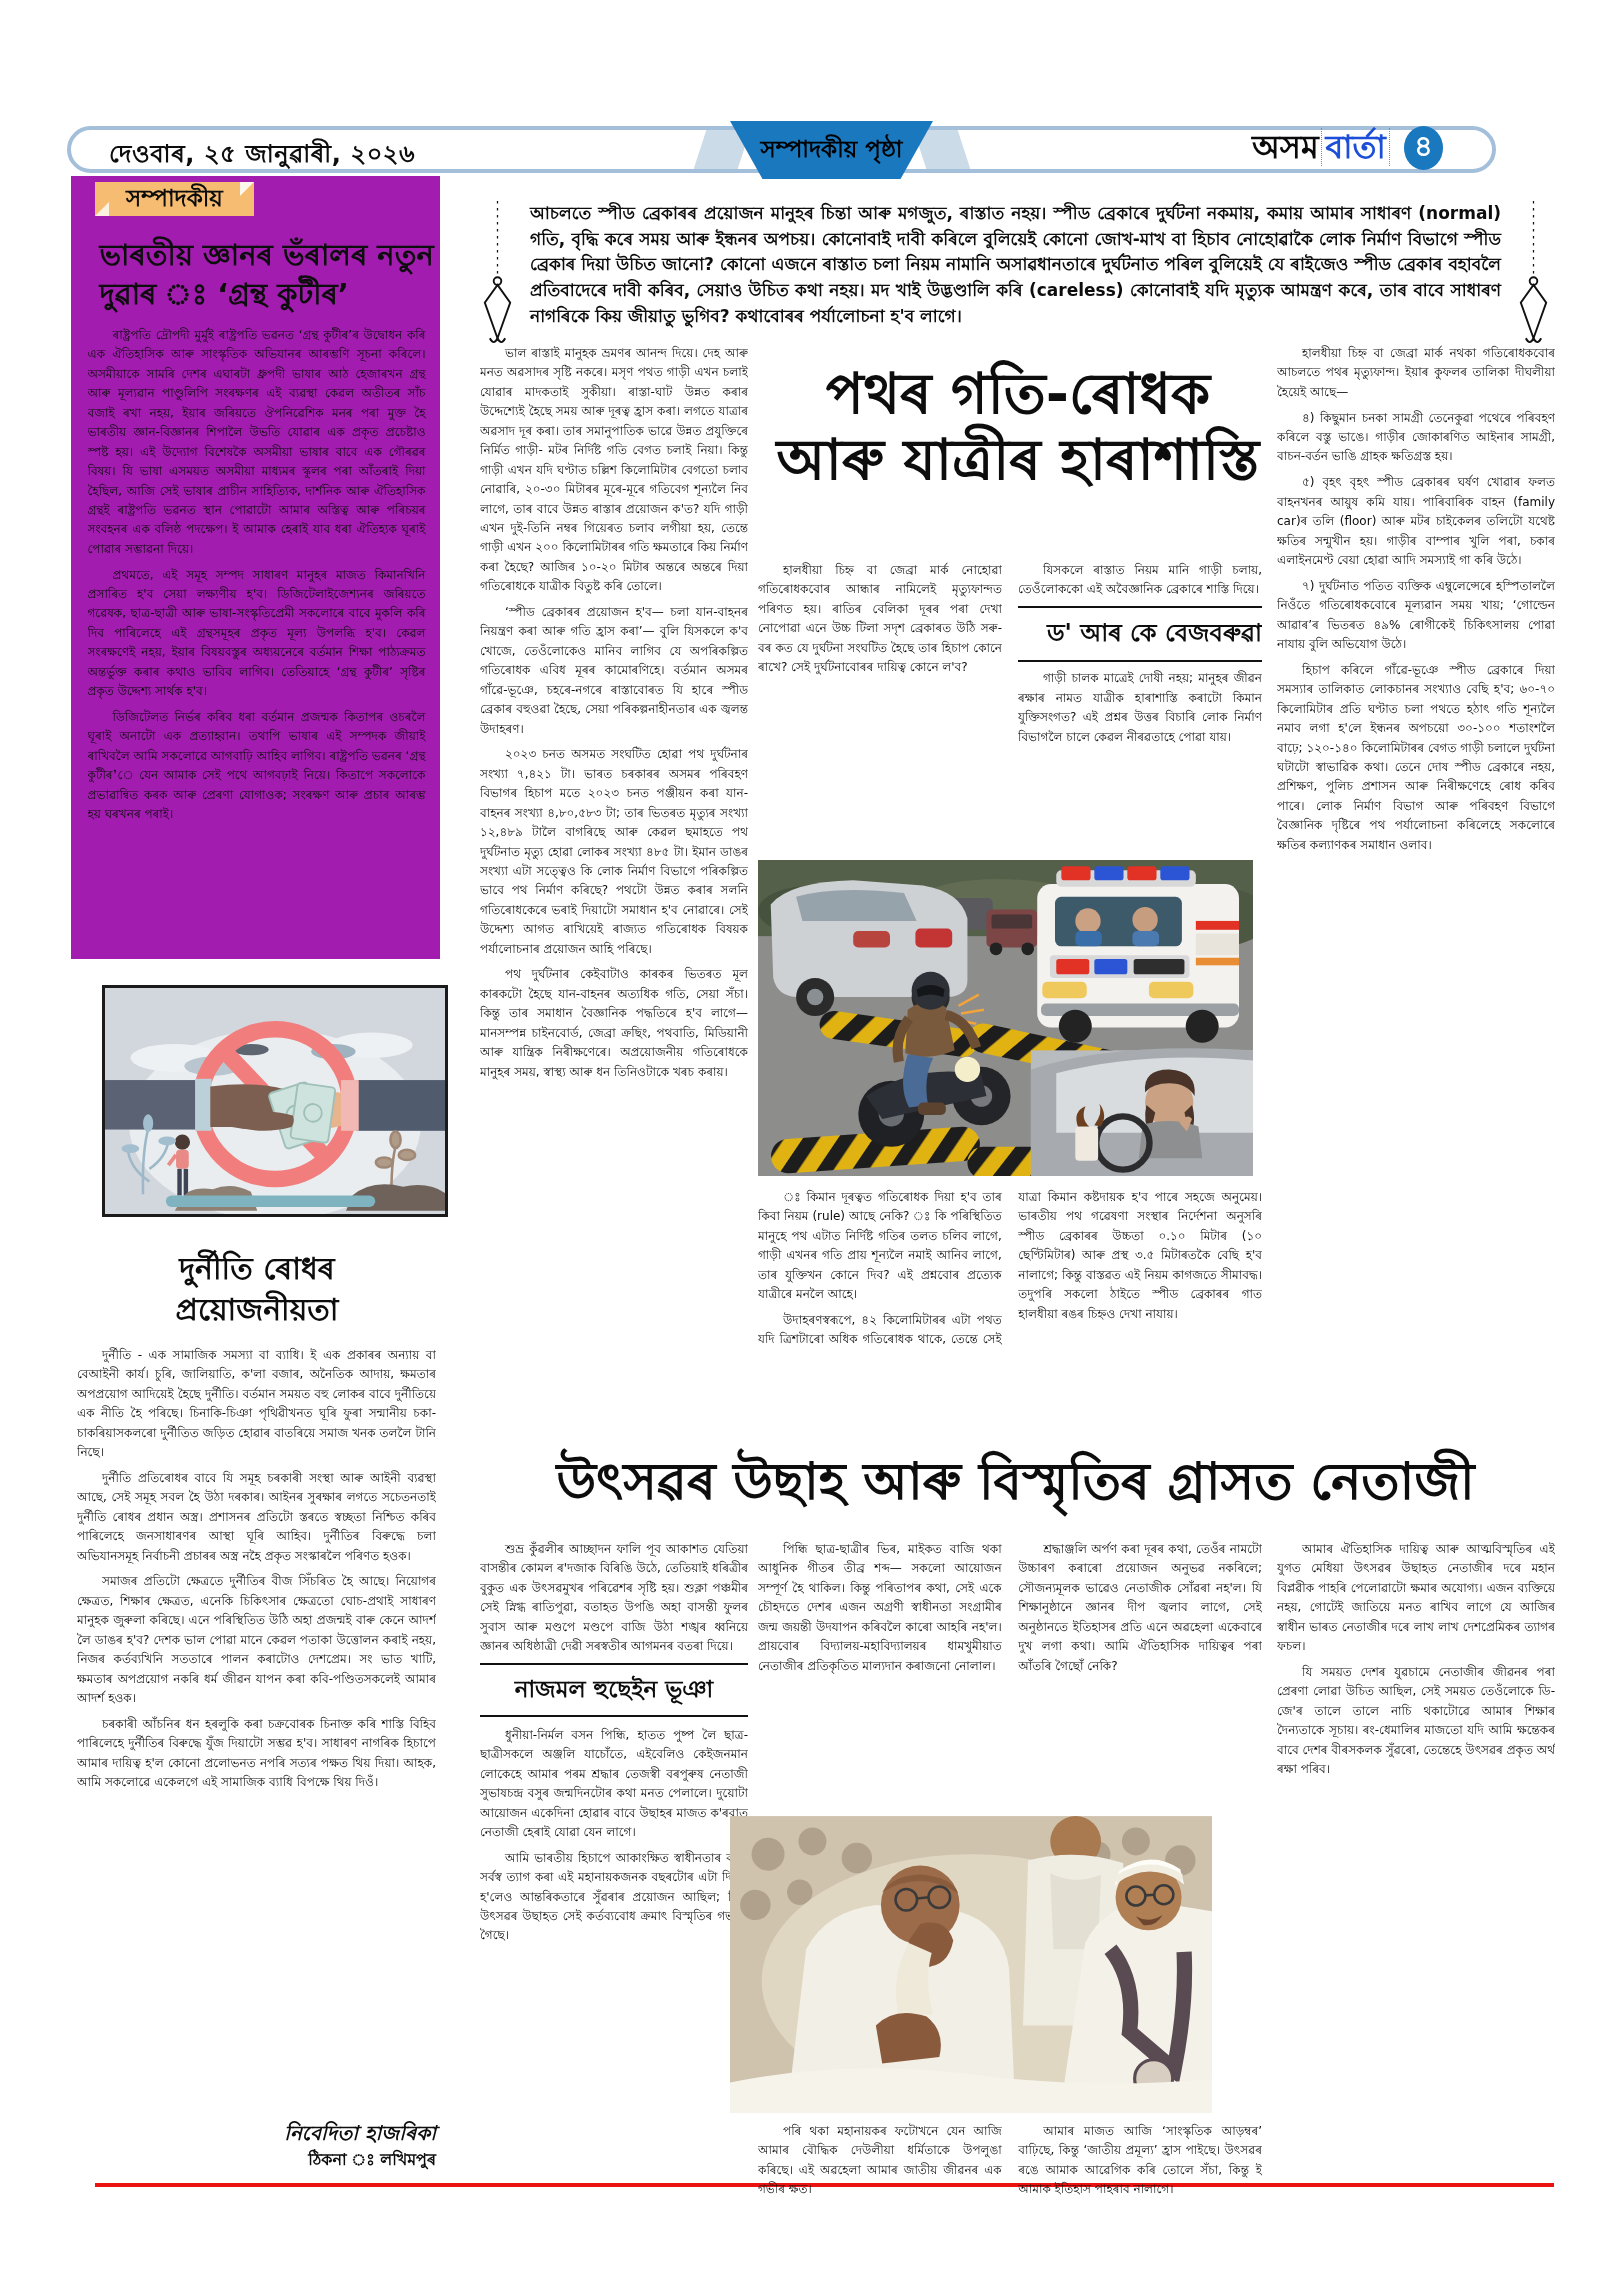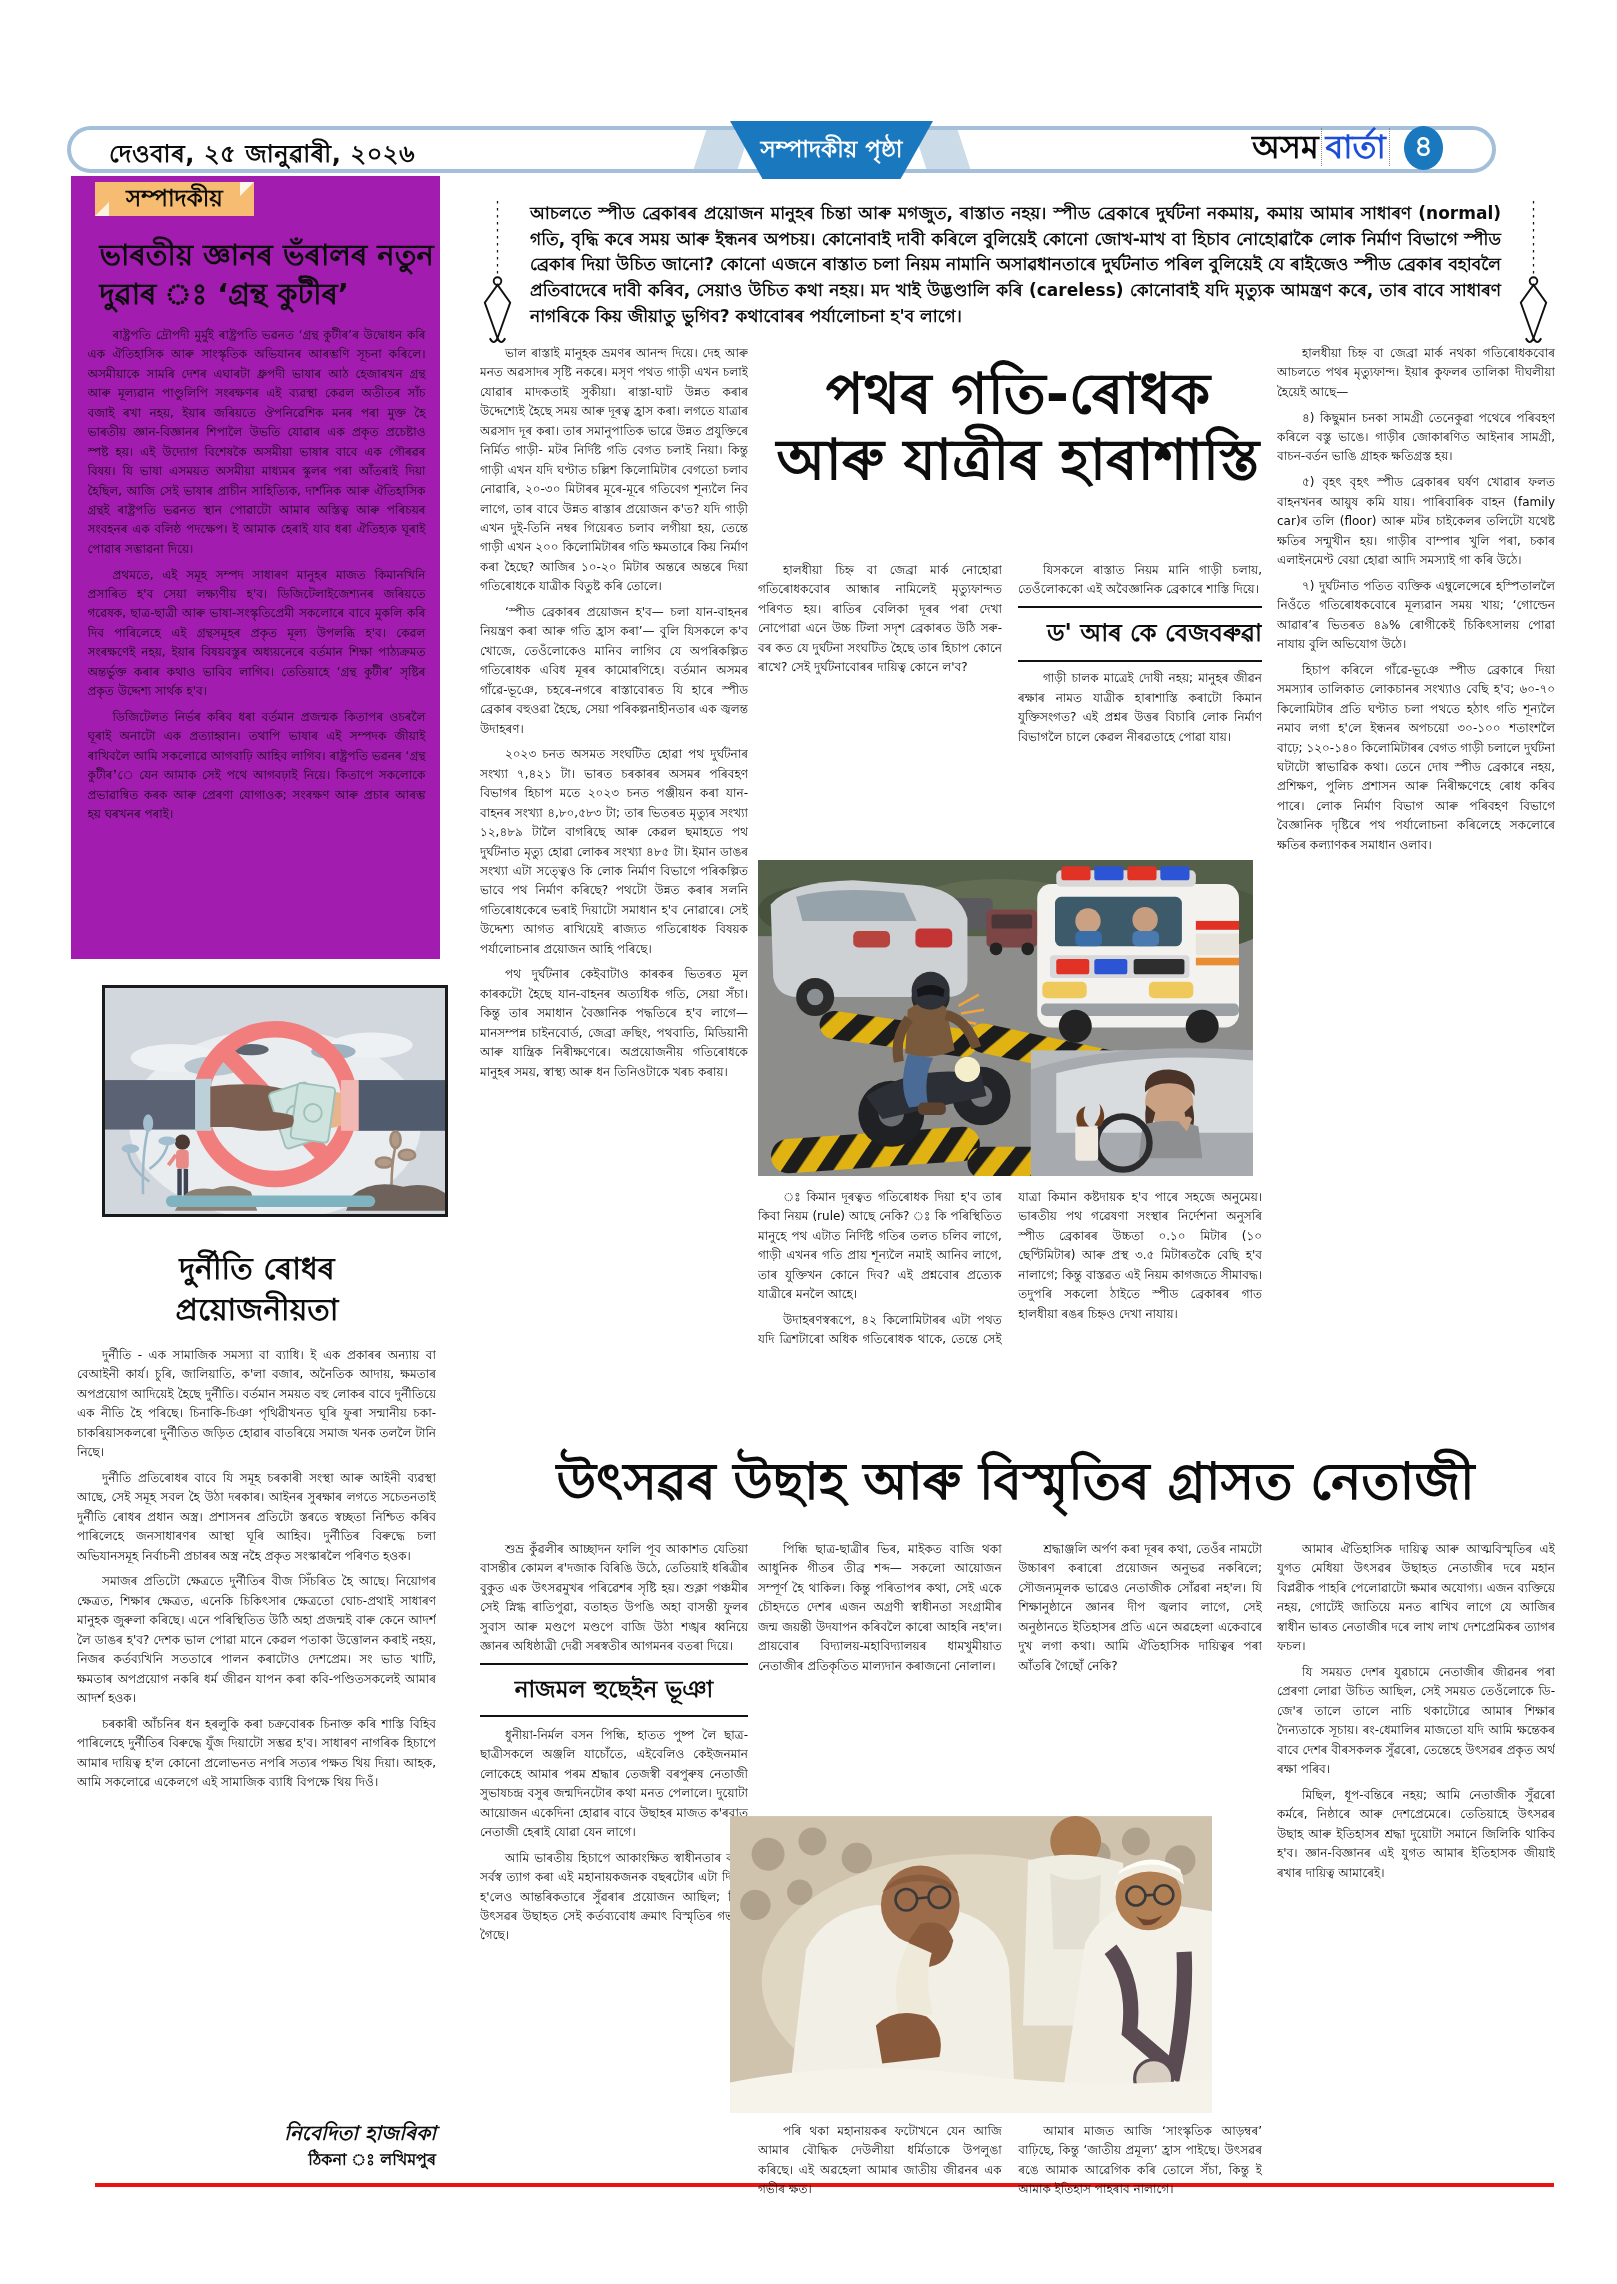--- a/index.html
+++ b/index.html
@@ -10,21 +10,21 @@
   .band{position:absolute;left:67px;top:126px;width:1421px;height:39px;
         border:4.4px solid #a3bfd9;border-radius:28px;background:#fff;}
   .band .date{position:absolute;left:38px;top:5px;font-size:24px;font-weight:bold;letter-spacing:0.6px;}
   .ribbon-wrap{position:absolute;left:634px;top:-9px;width:254px;height:58px;}
   .ribbon-side{position:absolute;top:9px;width:44px;height:39px;background:#ccdbe8;}
   .ribbon-side.l{left:-5px;transform:skewX(-18deg);}
   .ribbon-side.r{right:-5px;transform:skewX(18deg);}
   .ribbon{position:absolute;left:25px;top:0;width:203px;height:58px;background:#1a78bf;
           clip-path:polygon(0 0,100% 0,84% 100%,16% 100%);
           display:flex;align-items:center;justify-content:center;}
-  .ribbon span{color:#ffffff;font-size:23px;font-weight:bold;}
+  .ribbon span{color:#000000;font-size:23px;font-weight:bold;}
   .masthead{position:absolute;right:102px;top:1.3px;font-size:32px;font-weight:bold;line-height:1;}
   .m-black{color:#0a0a0a;}
   .m-red{color:#1d4ed8;border-left:1.9px dotted #888;border-right:1.9px dotted #888;padding:0 3.2px;margin-left:2.5px;}
   .pagenum{position:absolute;right:49px;top:-4.4px;width:39px;height:44px;border-radius:50%;
            background:#1a78bf;color:#fff;font-size:29px;font-weight:bold;
            display:flex;align-items:center;justify-content:center;}
 
   
   .ed-panel{position:absolute;left:71px;top:176px;width:369px;height:783px;background:#a21caf;
             padding:0;overflow:hidden;}
@@ -416,17 +416,16 @@
   </figure>
 
   <div class="nt-caption body-text">
     <p>পৰি থকা মহানায়কৰ ফটোখনে যেন আজি আমাৰ বৌদ্ধিক দেউলীয়া ধৰ্মিতাকে উপলুঙা কৰিছে। এই অৱহেলা আমাৰ জাতীয় জীৱনৰ এক গভীৰ ক্ষত।</p>
     <p>আমাৰ মাজত আজি ‘সাংস্কৃতিক আড়ম্বৰ’ বাঢ়িছে, কিন্তু ‘জাতীয় প্ৰমূল্য’ হ্ৰাস পাইছে। উৎসৱৰ ৰঙে আমাক আৱেগিক কৰি তোলে সঁচা, কিন্তু ই আমাক ইতিহাস পাহৰাব নালাগে।</p>
   </div>
 
   <div class="nt-col4 body-text">
     <p>আমাৰ ঐতিহাসিক দায়িত্ব আৰু আত্মবিস্মৃতিৰ এই যুগত মেধিয়া উৎসৱৰ উছাহত নেতাজীৰ দৰে মহান বিপ্লৱীক পাহৰি পেলোৱাটো ক্ষমাৰ অযোগ্য। এজন ব্যক্তিয়ে নহয়, গোটেই জাতিয়ে মনত ৰাখিব লাগে যে আজিৰ স্বাধীন ভাৰত নেতাজীৰ দৰে লাখ লাখ দেশপ্ৰেমিকৰ ত্যাগৰ ফচল।</p>
     <p>যি সময়ত দেশৰ যুৱচামে নেতাজীৰ জীৱনৰ পৰা প্ৰেৰণা লোৱা উচিত আছিল, সেই সময়ত তেওঁলোকে ডি-জে'ৰ তালে তালে নাচি থকাটোৱে আমাৰ শিক্ষাৰ দৈন্যতাকে সূচায়। ৰং-ধেমালিৰ মাজতো যদি আমি ক্ষন্তেকৰ বাবে দেশৰ বীৰসকলক সুঁৱৰো, তেন্তেহে উৎসৱৰ প্ৰকৃত অৰ্থ ৰক্ষা পৰিব।</p>
-    <p>মিছিল, ধূপ-বন্তিৰে নহয়; আমি নেতাজীক সুঁৱৰো কৰ্মৰে, নিষ্ঠাৰে আৰু দেশপ্ৰেমেৰে। তেতিয়াহে উৎসৱৰ উছাহ আৰু ইতিহাসৰ শ্ৰদ্ধা দুয়োটা সমানে জিলিকি থাকিব হ'ব। জ্ঞান-বিজ্ঞানৰ এই যুগত আমাৰ ইতিহাসক জীয়াই ৰখাৰ দায়িত্ব আমাৰেই।</p>
   </div>
 
 </div>
 
 
 </body></html>

